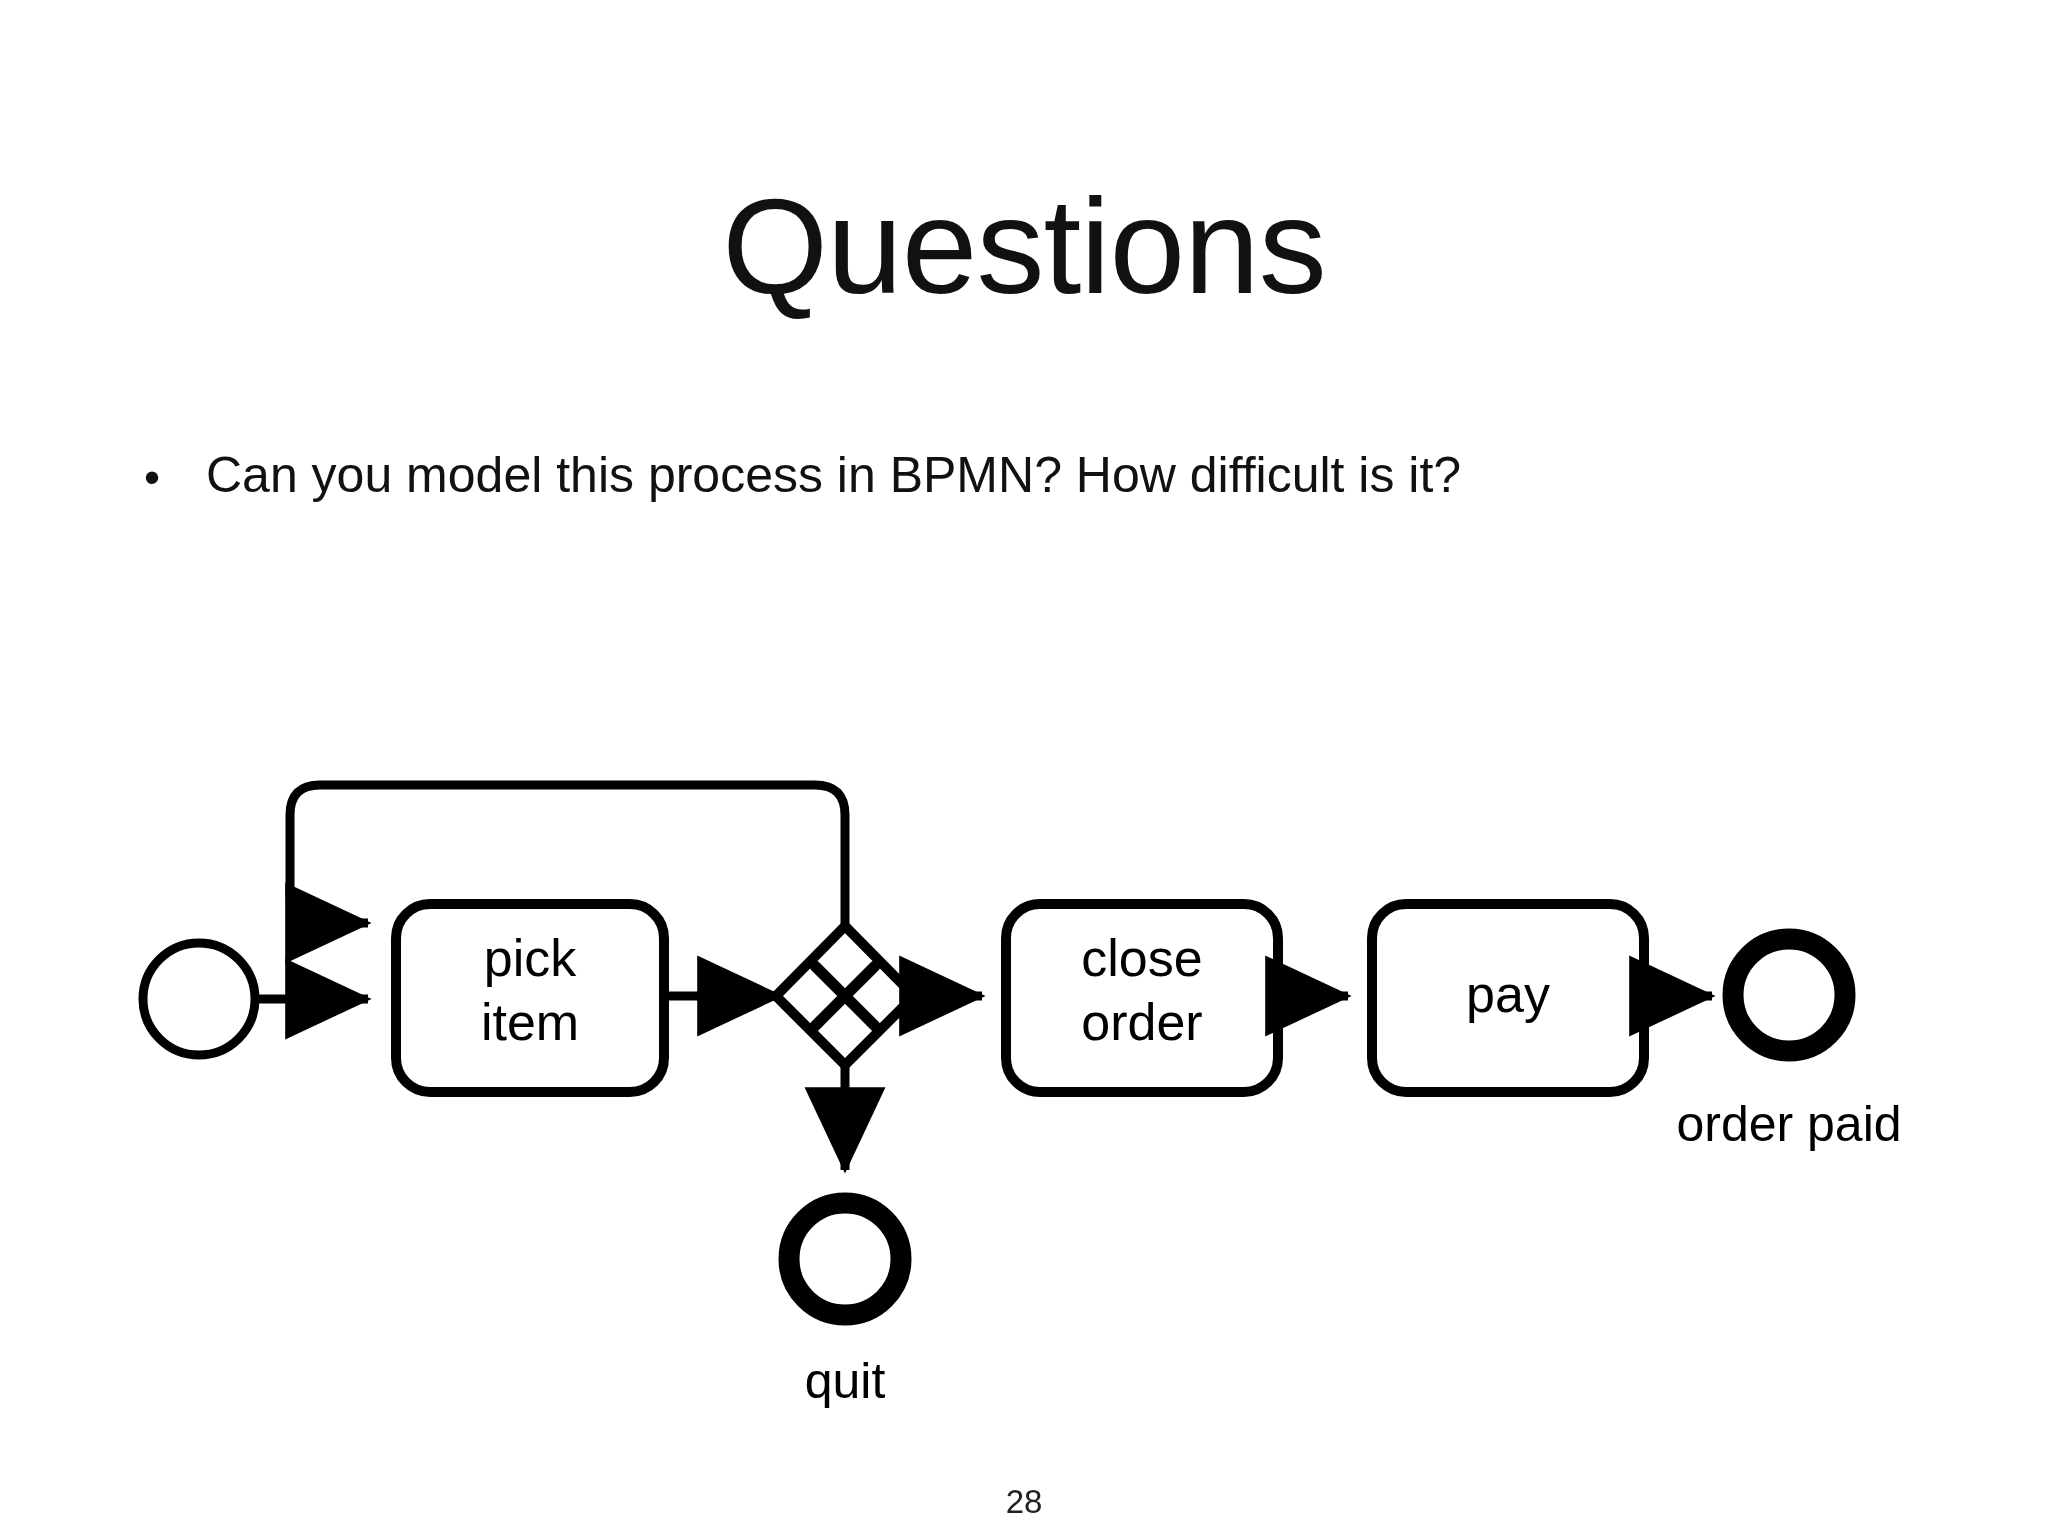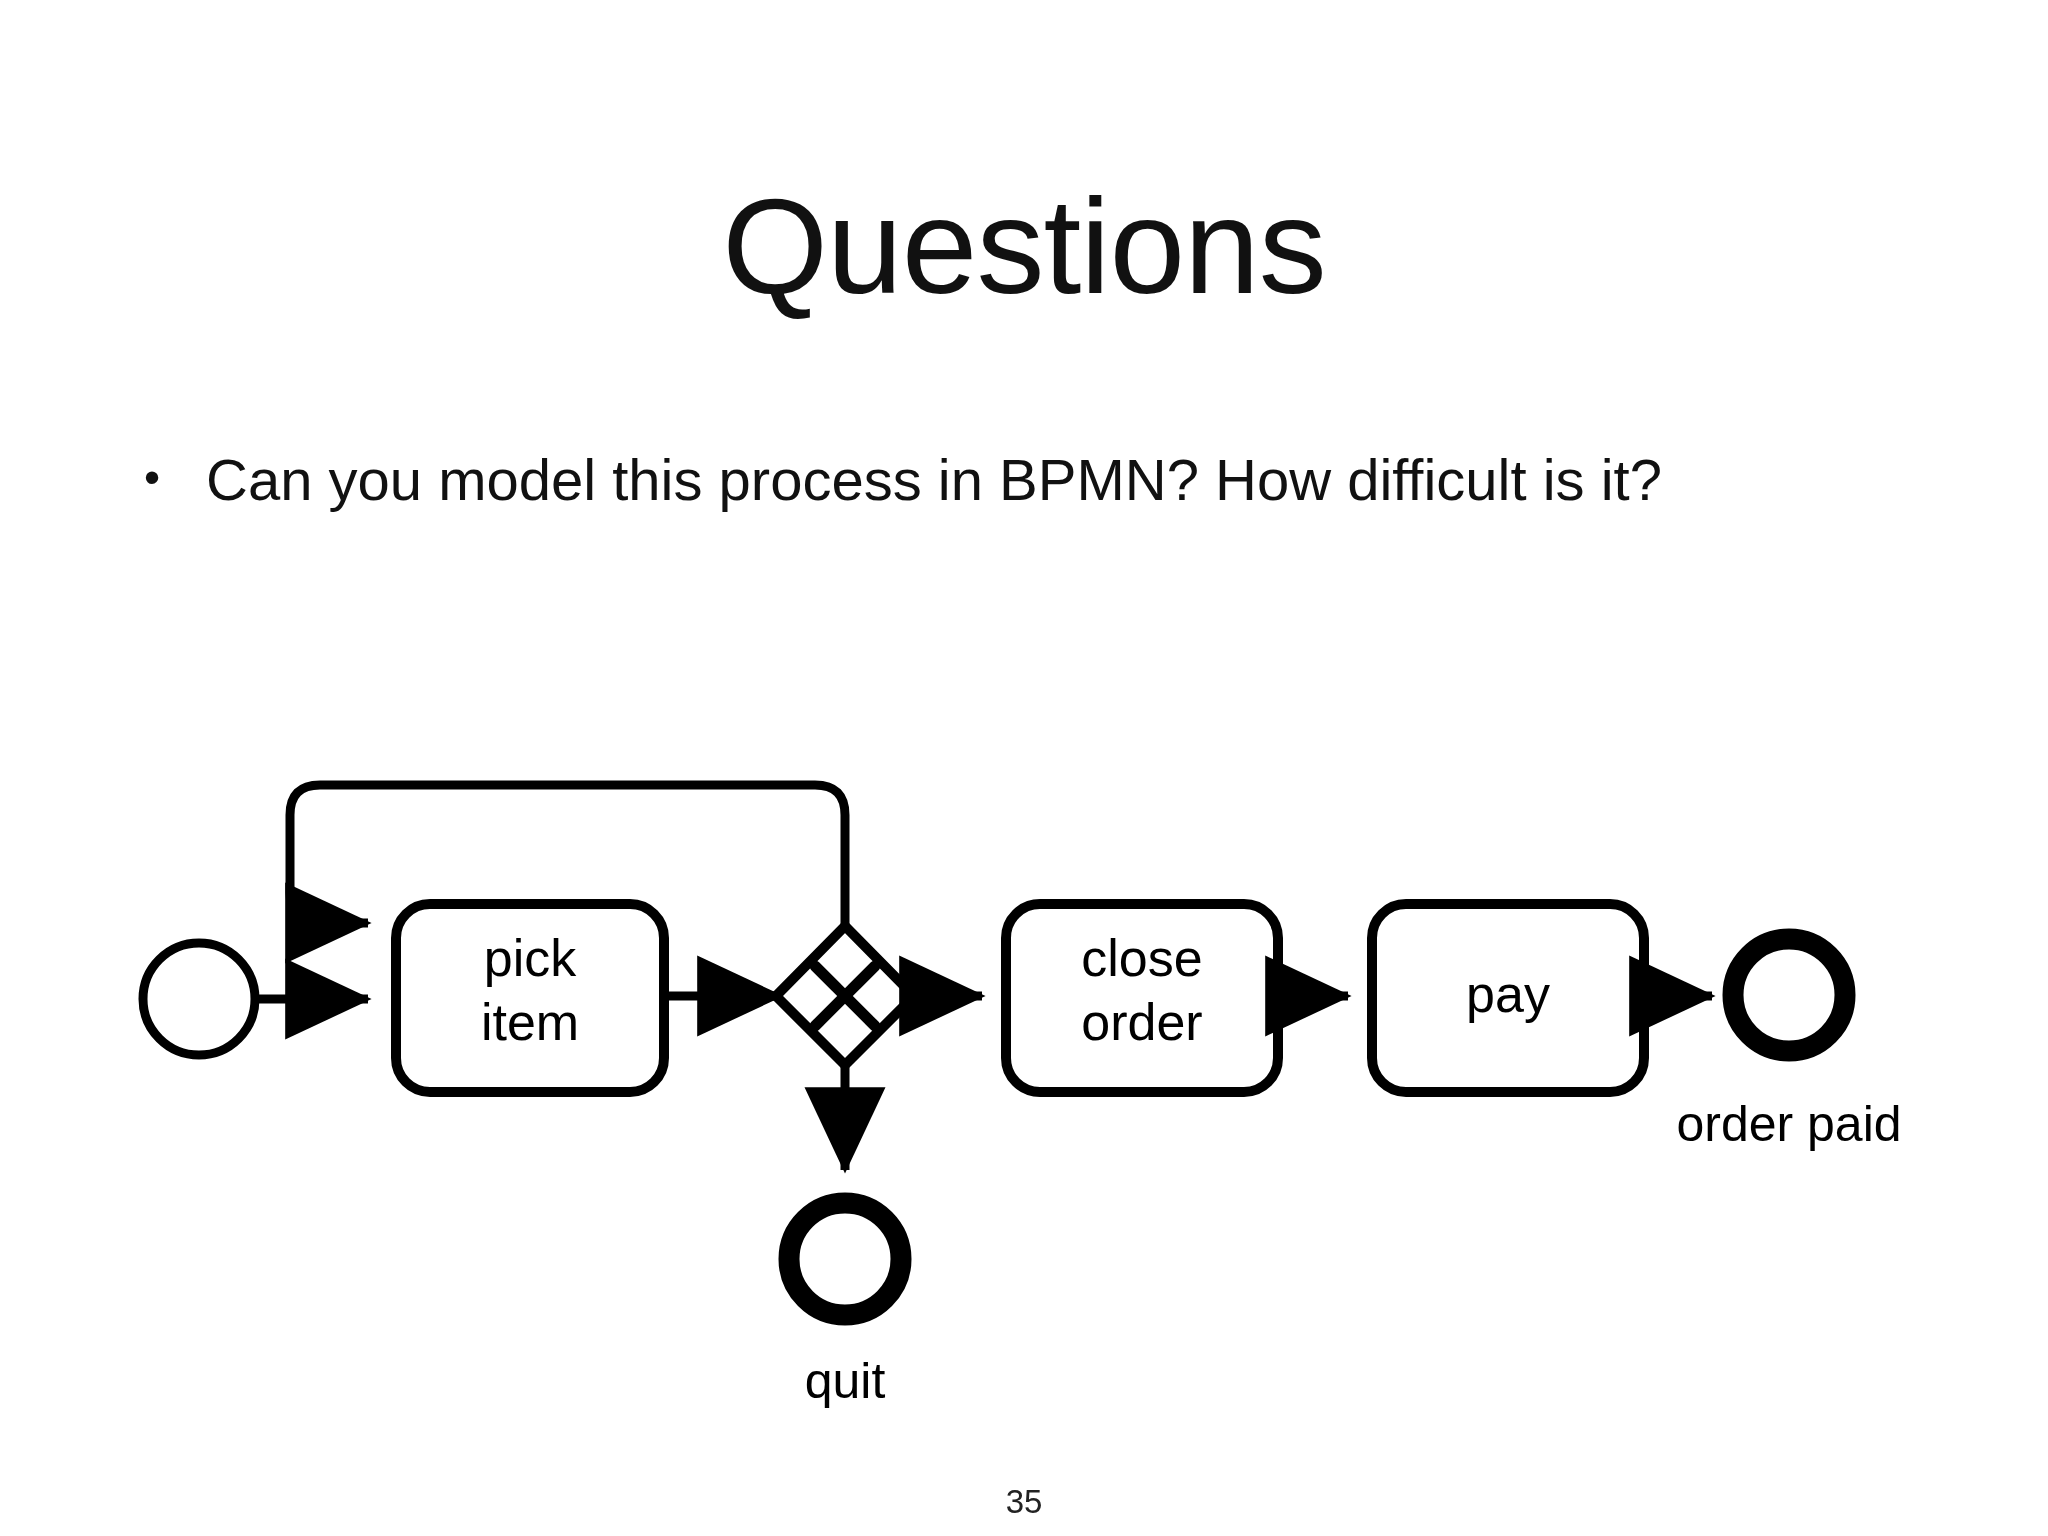--- a/index.html
+++ b/index.html
@@ -56,21 +56,21 @@
     flex: 0 0 auto;
     width: 62px;
     font-size: 46px;
     line-height: 1.35;
     text-align: left;
     padding-left: 4px;
   }
   .bullet-text {
     flex: 1 1 auto;
     max-width: 1700px;
-    font-size: 58px;
+    font-size: 50px;
     line-height: 1.17;
   }
 
   
   .diagram {
     position: absolute;
     left: 0;
     top: 0;
     width: 1903px;
     height: 1536px;
@@ -193,15 +193,15 @@
       </g>
       <text class="bpmn-ext-label" x="1789" y="1113" text-anchor="middle">order paid</text>
 
       <g>
         <circle cx="845" cy="1231" r="56" fill="#ffffff" stroke="#000000" stroke-width="21"></circle>
       </g>
       <text class="bpmn-ext-label" x="845" y="1370" text-anchor="middle">quit</text>
     </svg>
   </div>
 
-  <div class="page-number">35</div>
+  <div class="page-number">28</div>
 
 </div>
 
 </body></html>

